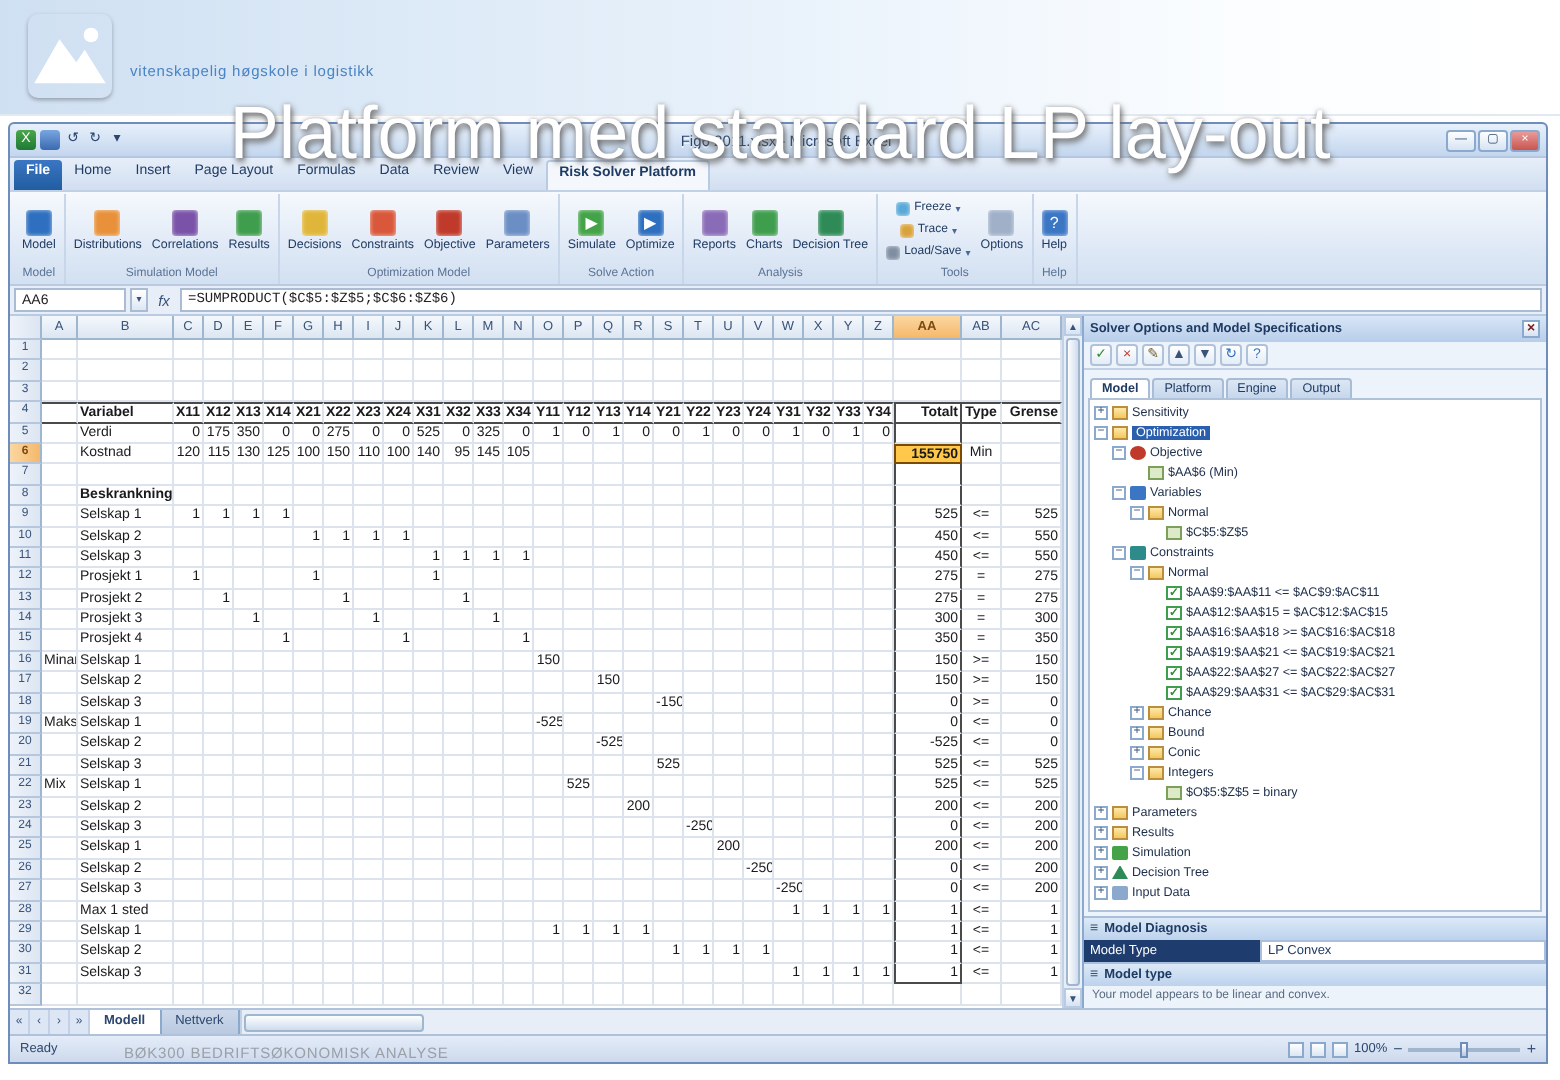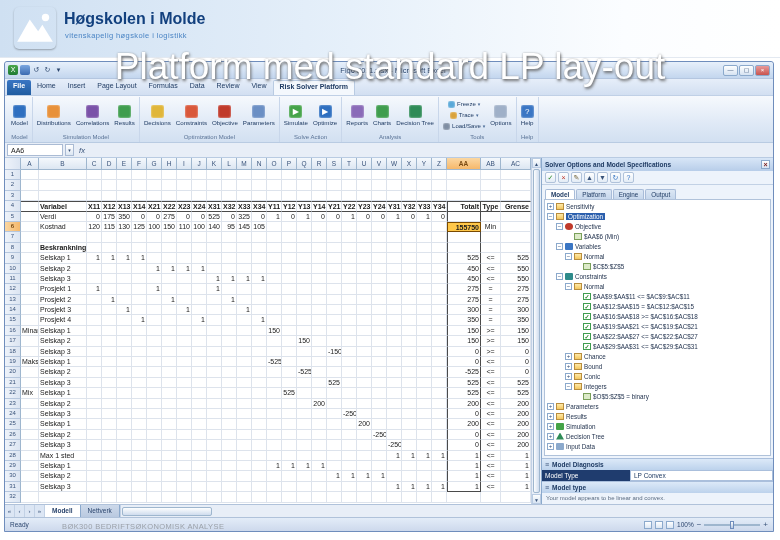--- a/index.html
+++ b/index.html
@@ -144,21 +144,20 @@
 </head>
 <body>
 
 <div id="slide-header">
   <div class="logo-box">
     <svg viewBox="0 0 40 40">
       <circle cx="30" cy="10" r="3.5" fill="#ffffff"></circle>
       <polygon points="3,33 15,12 23,23 27,17 37,33" fill="#ffffff"></polygon>
     </svg>
   </div>
-  <div class="logo-name">Høgskolen i Molde</div>
   <div class="logo-sub">vitenskapelig høgskole i logistikk</div>
 </div>
 
 <div id="slide-title">Platform med standard LP lay-out</div>
 
 <div id="xl">
   <div class="titlebar">
     <div class="qat">
       <span class="qi excel">X</span>
       <span class="qi save"></span>
@@ -297,20 +296,21 @@
           </div>
         </div>
         <div class="rgroup-label">Help</div>
       </div>
     </div>
 
   <div class="fxrow">
     <div class="fx-name">AA6</div>
     <div class="fx-drop">▾</div>
     <div class="fx-fx">fx</div>
+    <div class="fx-input">=SUMPRODUCT($C$5:$Z$5;$C$6:$Z$6)</div>
   </div>
 
   <div class="main">
     <div class="grid">
       <div class="chrow">
           <div class="ch gutter" style="width: 16px;"></div>
           <div class="ch" style="width: 18px;">A</div>
           <div class="ch" style="width: 48px;">B</div>
           <div class="ch" style="width: 15px;">C</div>
           <div class="ch" style="width: 15px;">D</div>

